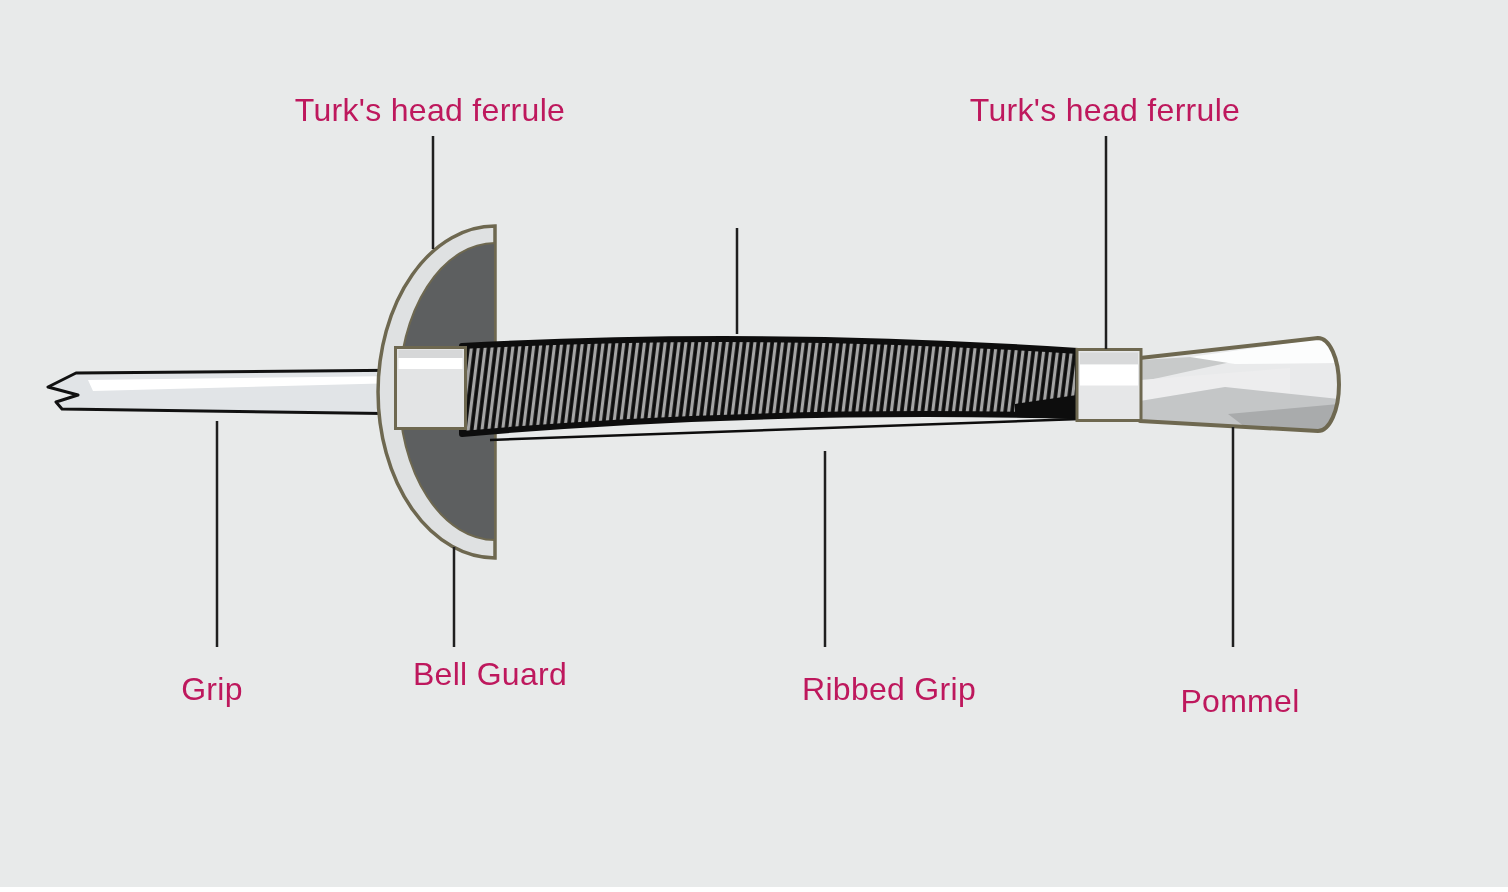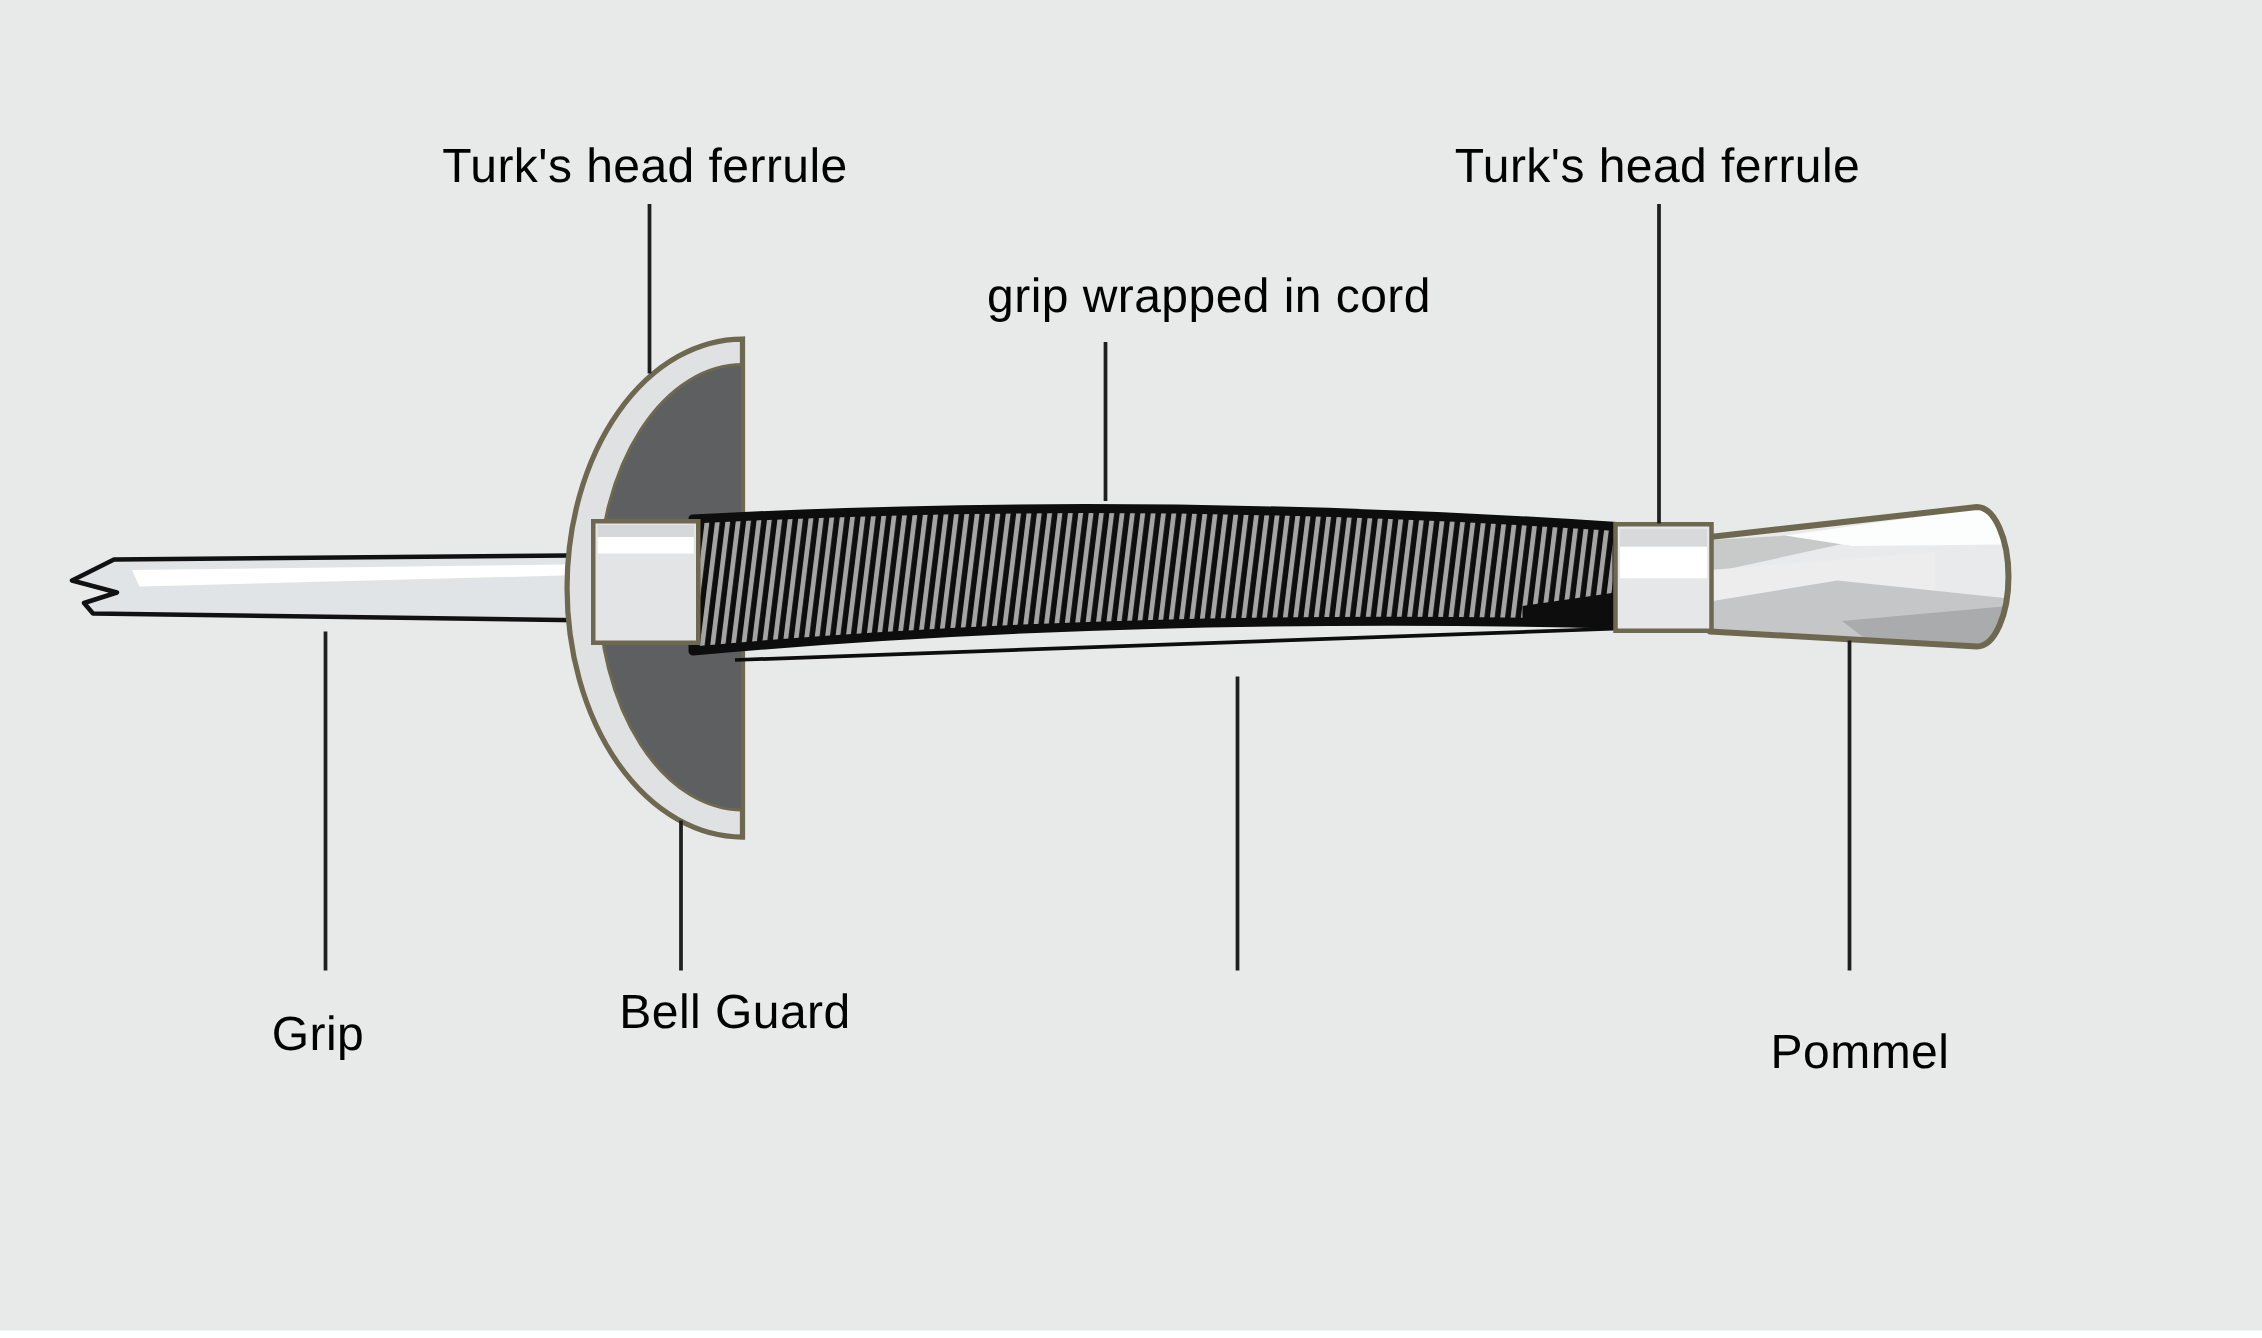--- a/index.html
+++ b/index.html
@@ -9,21 +9,21 @@
     width:1508px;height:892px;
     background:#e8eaea;
     overflow:hidden;
   }
   .diagram-svg{position:absolute;left:0;top:0;}
   .lbl{
     position:absolute;
     transform:translateX(-50%);
     font-size:32px;
     letter-spacing:0.3px;
-    color:#000000;
+    color:#be185d;
     white-space:nowrap;
     line-height:1.1;
   }
   .bottom-strip{
     position:absolute;left:0;bottom:0;width:100%;height:5px;background:#ffffff;
   }
 </style>
 </head>
 <body>
 
@@ -86,25 +86,25 @@
       <line x1="1106" y1="136" x2="1106" y2="349"></line>
       <line x1="217" y1="421" x2="217" y2="647"></line>
       <line x1="454" y1="547" x2="454" y2="647"></line>
       <line x1="825" y1="451" x2="825" y2="647"></line>
       <line x1="1233" y1="427" x2="1233" y2="647"></line>
     </g>
   </svg>
 
   <div class="lbl" style="left:430px;top:93px">Turk's head ferrule</div>
 
-  <div class="lbl" style="left:806px;top:180px">grip wrapped in cord</div>
 
   <div class="lbl" style="left:1105px;top:93px">Turk's head ferrule</div>
 
   <div class="lbl" style="left:212px;top:672px">Grip</div>
 
   <div class="lbl" style="left:490px;top:657px">Bell Guard</div>
 
+  <div class="lbl" style="left:889px;top:672px">Ribbed Grip</div>
 
   <div class="lbl" style="left:1240px;top:684px">Pommel</div>
 
   <div class="bottom-strip"></div>
 </div>
 
 </body></html>

